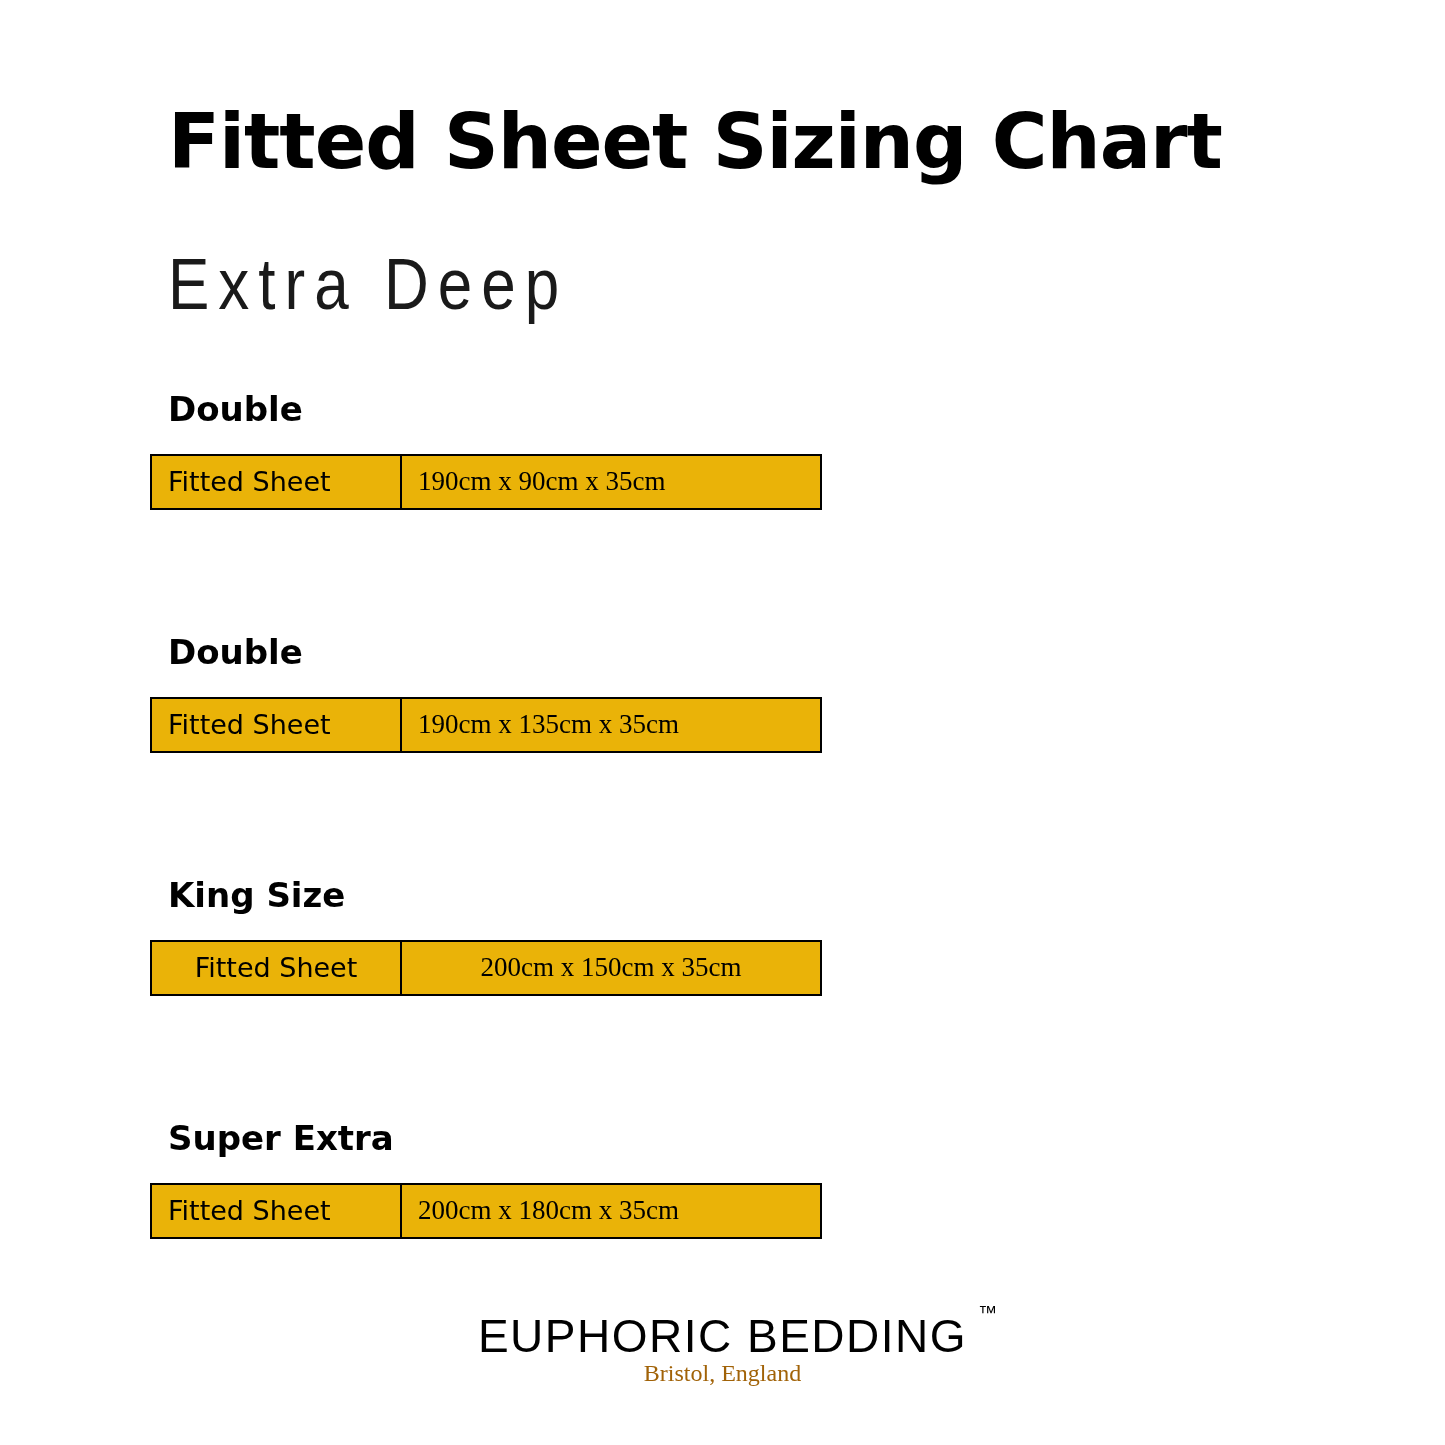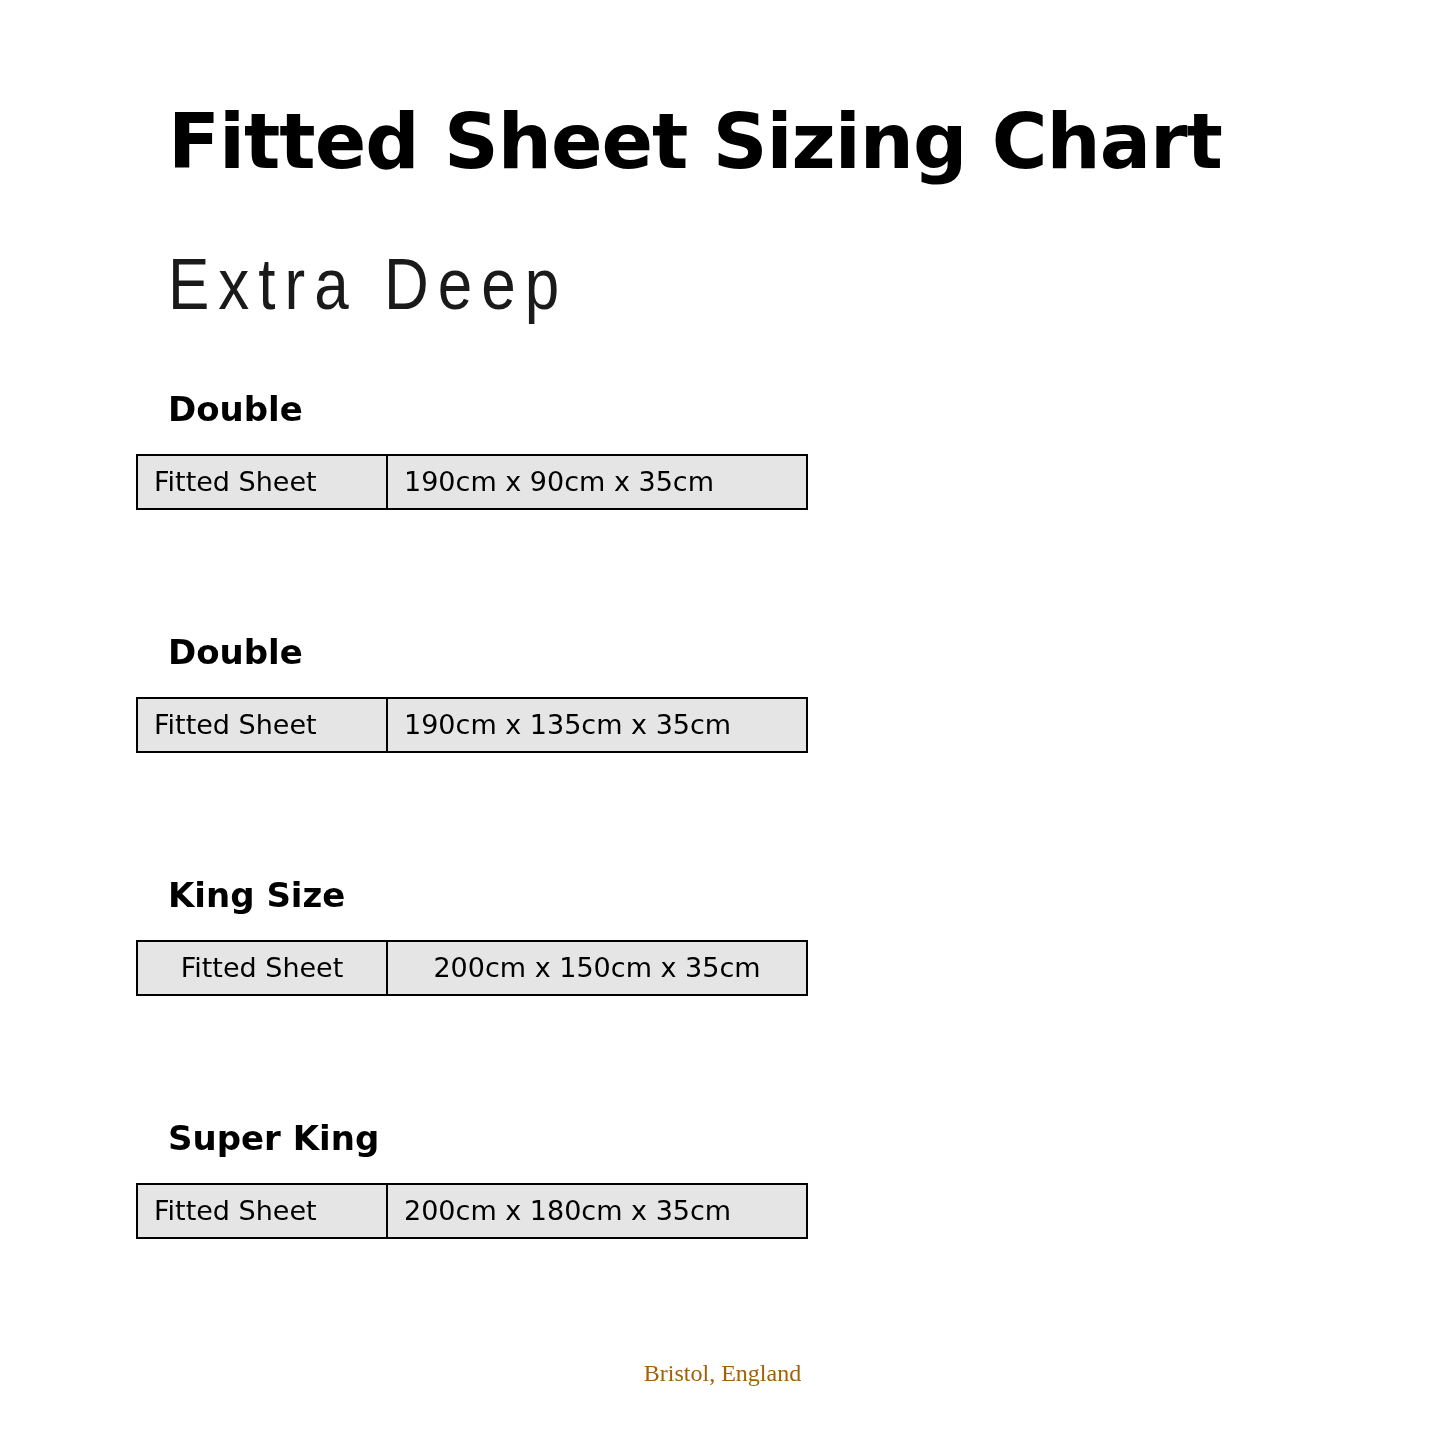--- a/index.html
+++ b/index.html
@@ -64,39 +64,39 @@
     top: 0;
     font-family: "DejaVu Sans", sans-serif;
     font-weight: bold;
     font-size: 34px;
     line-height: 1;
     color: #000;
     white-space: nowrap;
   }
   .size-table {
     position: absolute;
-    left: 136px;
+    left: 150px;
     top: 62px;
     width: 670px;
     border: 2px solid #000;
     border-collapse: collapse;
     table-layout: fixed;
-    background: #e5e5e5;
+    background: #eab308;
   }
   .size-table td {
     border: 2px solid #000;
     padding: 9px 16px;
     font-family: "DejaVu Sans", sans-serif;
     font-size: 27px;
     line-height: 1.25;
     color: #000;
     white-space: nowrap;
   }
   .size-table td.label-cell { width: 250px; }
-  .size-table td.value-cell { width: 420px; }
+  .size-table td.value-cell { width: 420px; font-family: Liberation Serif, serif; }
 
   .footer {
     position: absolute;
     left: 0;
     bottom: 60px;
     width: 1445px;
     text-align: center;
   }
   .brand-wrap {
     display: inline-block;
@@ -169,30 +169,34 @@
         <tbody>
             <tr>
           <td class="label-cell">Fitted Sheet</td>
           <td class="value-cell">200cm x 150cm x 35cm</td>
         </tr>
       </tbody>
         </table>
     </div>
 
     <div class="section" style="height:180px;">
-      <div class="section-heading">Super King</div>
+      <div class="section-heading">Super Extra</div>
       <table class="size-table">
         <tbody>
             <tr>
           <td class="label-cell">Fitted Sheet</td>
           <td class="value-cell">200cm x 180cm x 35cm</td>
         </tr>
       </tbody>
         </table>
     </div>
 
   </div>
 
   <div class="footer">
+    <div class="brand-wrap">
+      <div class="brand">EUPHORIC BEDDING</div>
+      <span class="tm">™</span>
+    </div>
     <div class="brand-sub">Bristol, England</div>
   </div>
 
 </div>
 
 </body></html>

